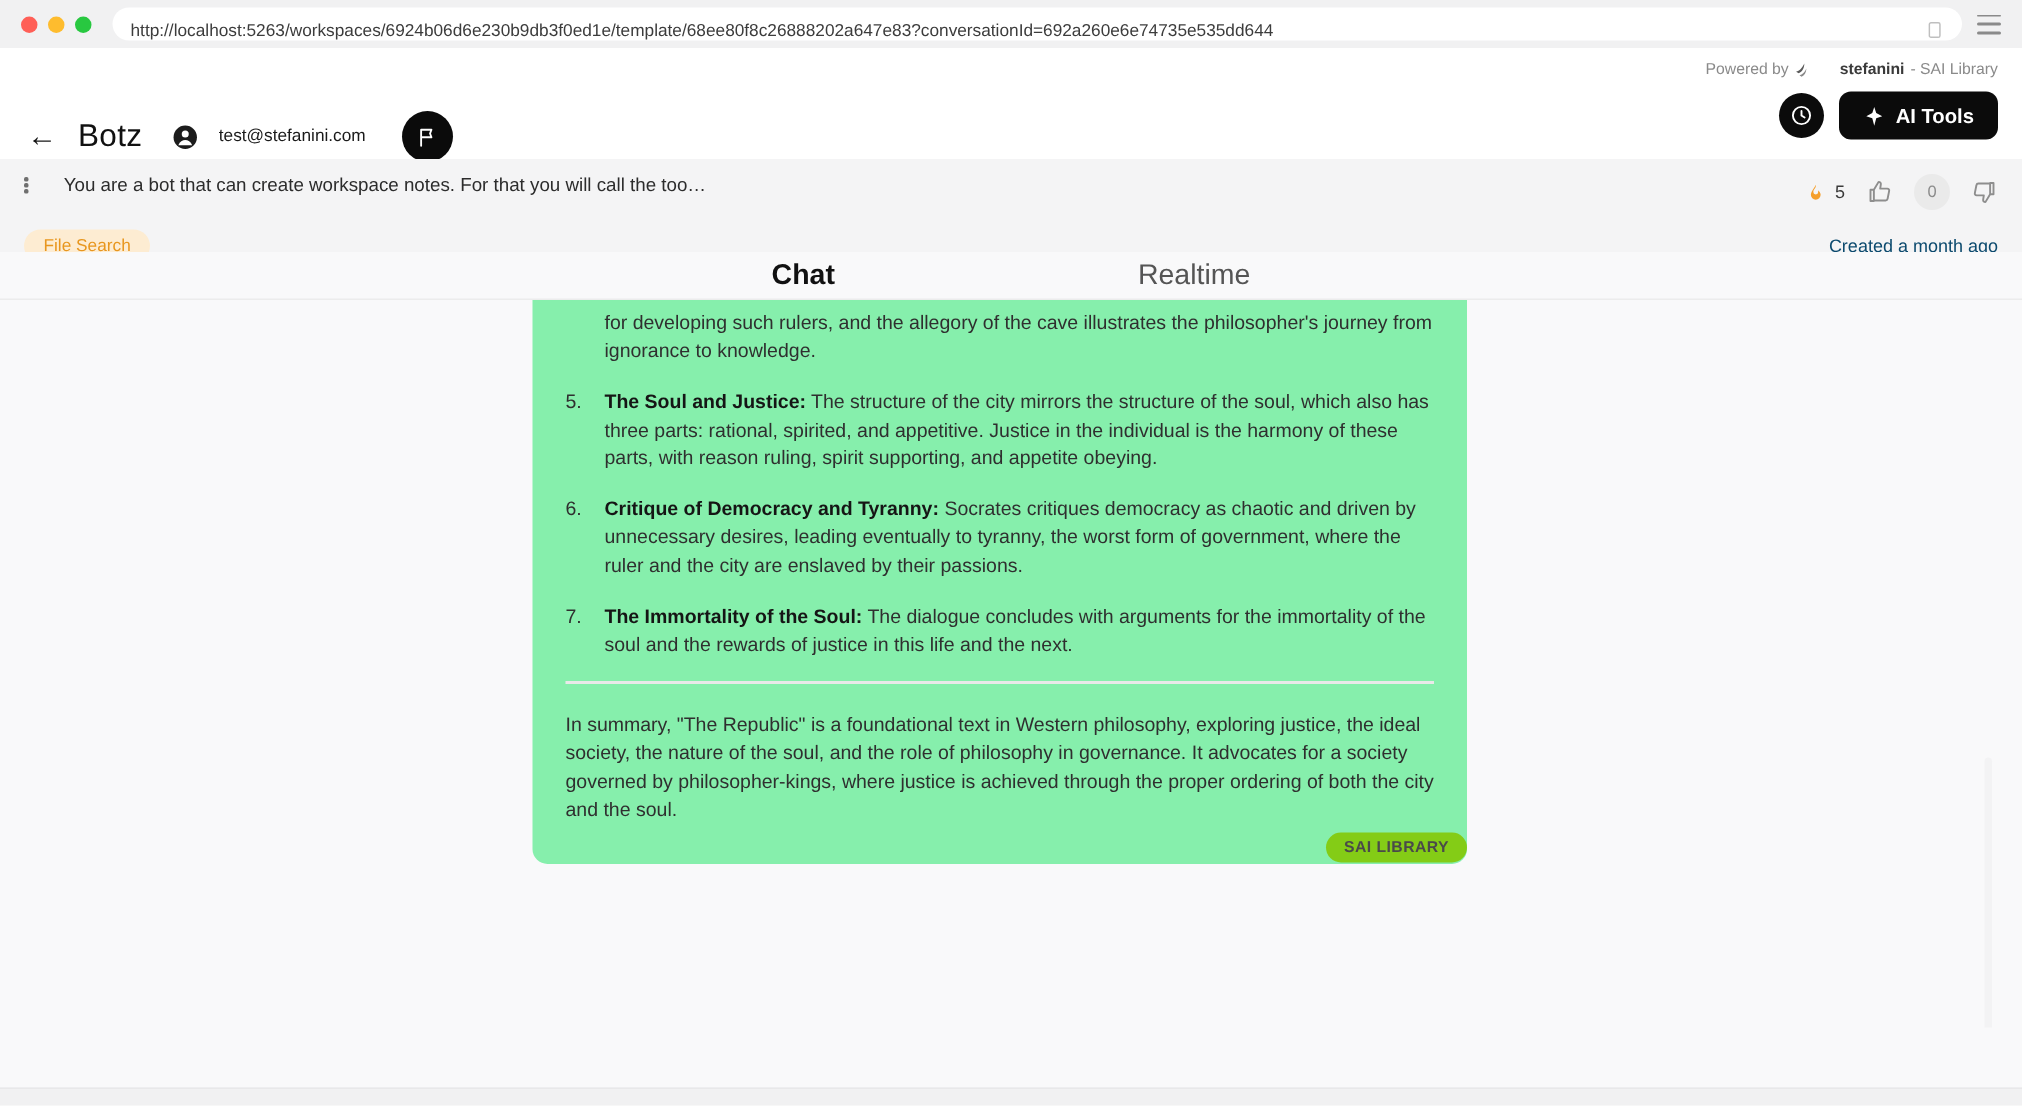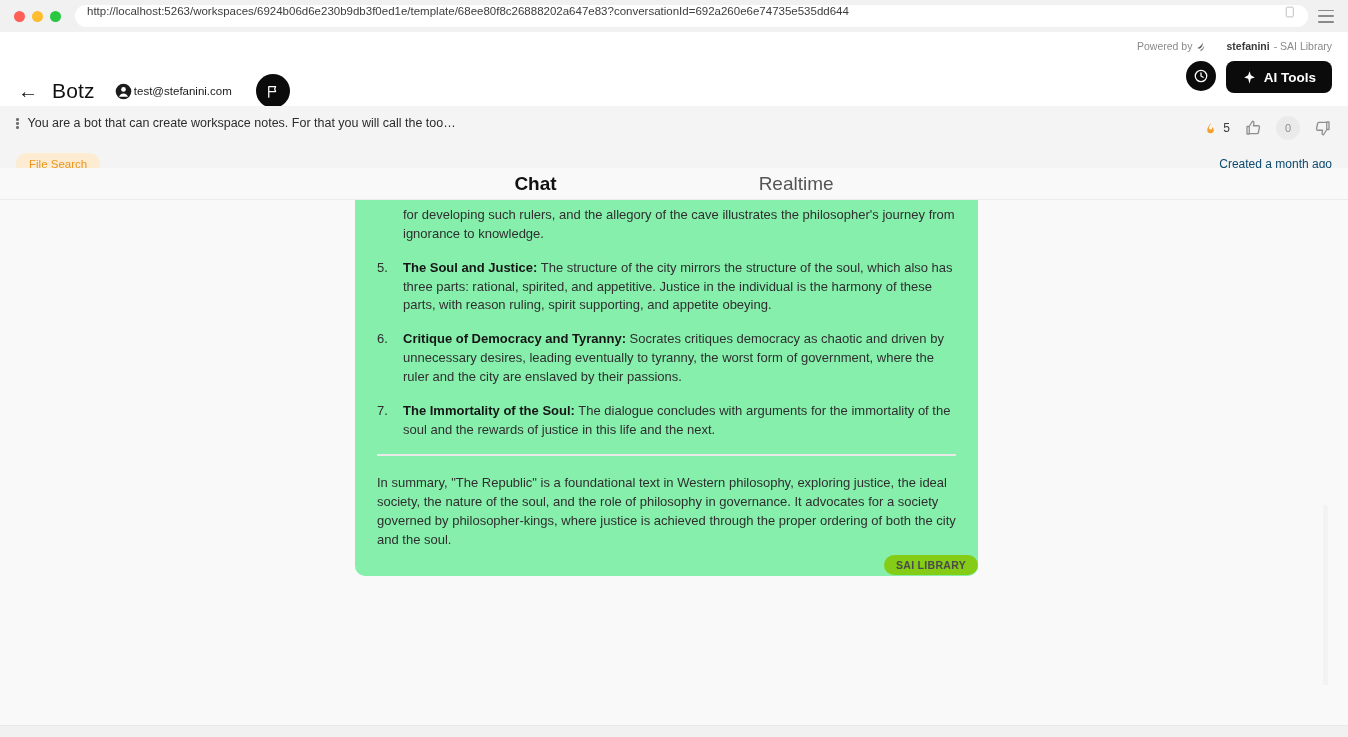--- a/index.html
+++ b/index.html
@@ -24,21 +24,21 @@
   .dot.red { background: #ff5f57; }
   .dot.yellow { background: #febc2e; }
   .dot.green { background: #28c840; }
 
   .url-field {
     flex: 1;
     height: 22px;
     background: #ffffff;
     border-radius: 11px;
     display: flex;
-    align-items: flex-start;
+    align-items: flex-end;
     padding: 0 12px;
     font-size: 11.5px;
     color: #3c3c3c;
     position: relative;
     overflow: hidden;
     white-space: nowrap;
   }
   .url-text { flex: 1; overflow: hidden; text-overflow: clip; }
   .copy-icon { width: 13px; height: 14px; flex: 0 0 auto; opacity: .55; }
   .hamburger {
@@ -70,21 +70,21 @@
     cursor: pointer;
     padding: 0 2px;
   }
   .bot-title {
     font-size: 21px;
     font-weight: 400;
     color: #111;
     letter-spacing: .2px;
   }
   .user-chip {
-    display: flex; align-items: center; gap: 2px;
+    display: flex; align-items: center; gap: 14px;
     margin-left: 8px;
     text-align: center;
   }
   .avatar-icon { width: 17px; height: 17px; }
   .user-email { font-size: 11.5px; color: #1a1a1a; }
   .flag-badge {
     width: 34px; height: 34px;
     border-radius: 50%;
     background: #0b0b0b;
     display: flex; align-items: center; justify-content: center;
@@ -108,21 +108,21 @@
     gap: 4px;
     white-space: nowrap;
   }
   .powered-by .brand {
     font-weight: bold;
     color: #3a3a3a;
     display: flex;
     align-items: center;
     gap: 19px;
   }
-  .header-actions { display: flex; align-items: flex-start; gap: 10px; }
+  .header-actions { display: flex; align-items: center; gap: 10px; }
   .clock-btn {
     width: 30px; height: 30px; border-radius: 50%;
     background: #0b0b0b;
     display: flex; align-items: center; justify-content: center;
     cursor: pointer;
   }
   .ai-tools-btn {
     height: 32px;
     background: #0b0b0b;
     color: #fff;
@@ -141,21 +141,21 @@
     background: #f4f4f5;
     padding: 10px 16px 0 16px;
     position: relative;
     height: 62px;
   }
   .meta-row {
     display: flex;
     align-items: flex-start;
   }
   .prompt-line {
-    display: flex; align-items: center; gap: 9px;
+    display: flex; align-items: center; gap: 24px;
     font-size: 12.5px;
     color: #2c2c2c;
   }
   .drag-dots { display: flex; flex-direction: column; gap: 1.5px; padding-top:1px;}
   .drag-dots i { width: 2.5px; height: 2.5px; border-radius: 50%; background: #6f6f6f; display: block;}
   .stats {
     margin-left: auto;
     display: flex;
     align-items: center;
     gap: 14px;

